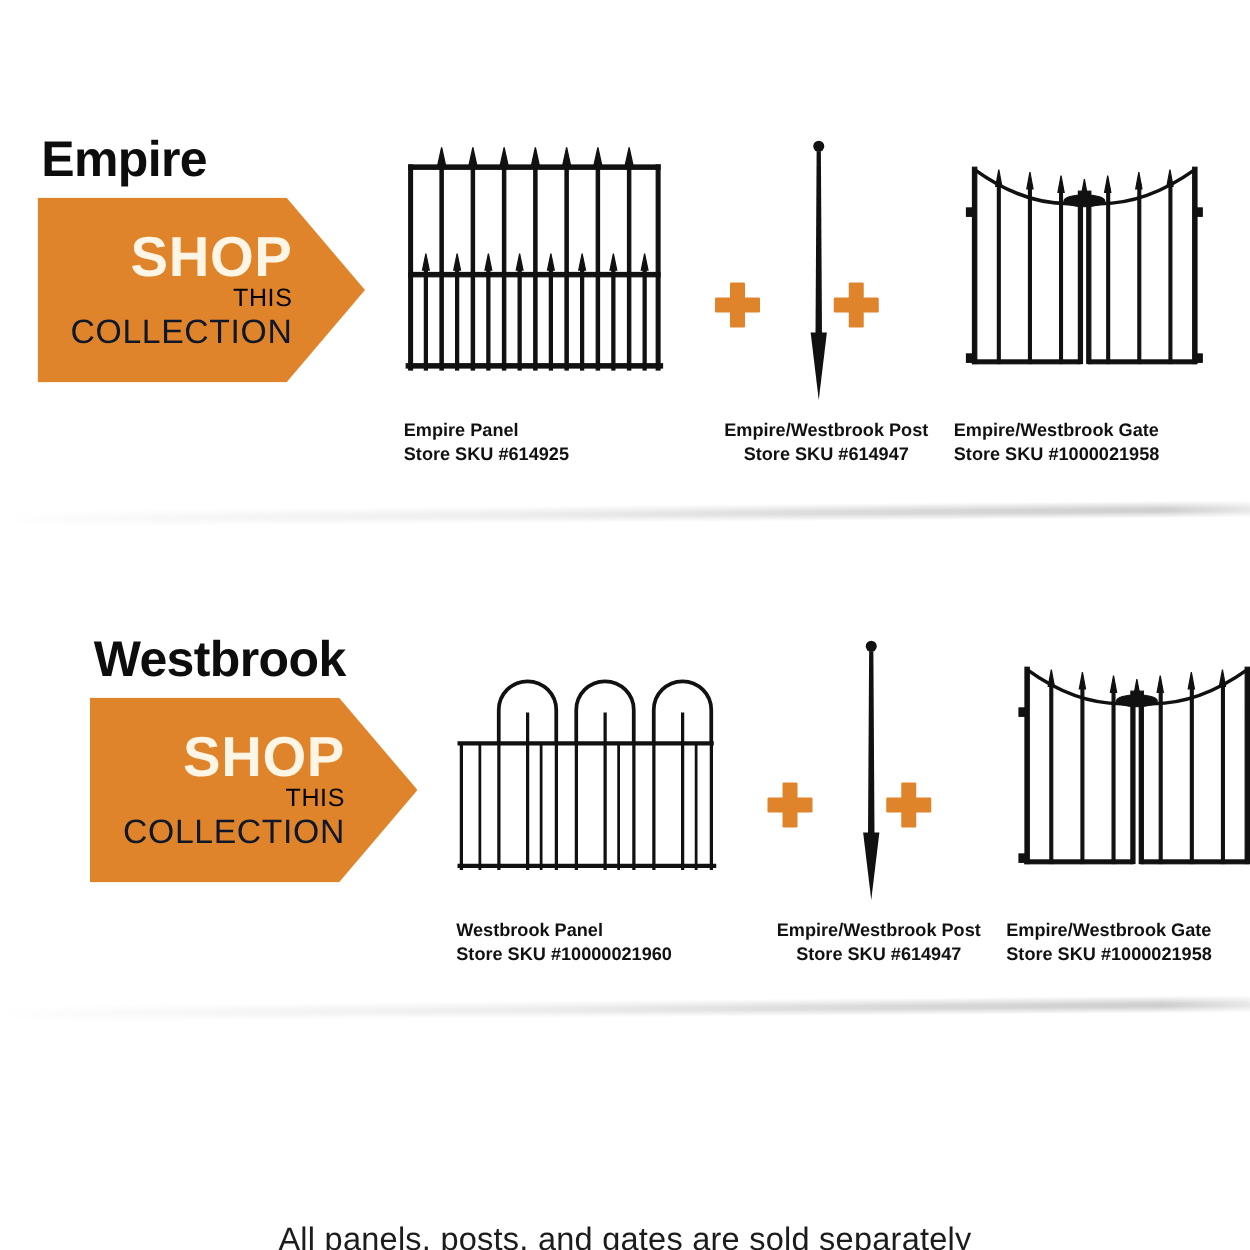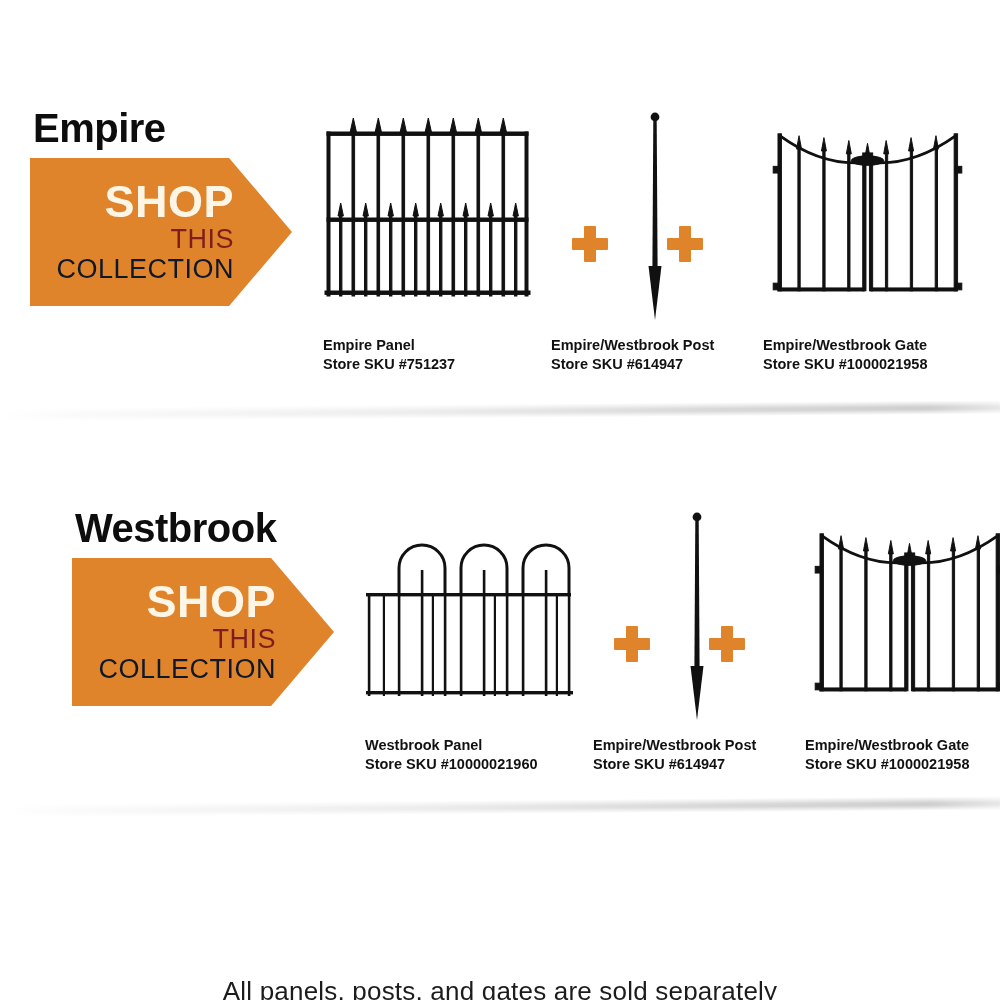--- a/index.html
+++ b/index.html
@@ -65,22 +65,22 @@
     cursor: pointer;
   }
   .shop-arrow .shop-main {
     font-size: 45px;
     font-weight: bold;
     color: #fdf6e6;
     line-height: 0.98;
     letter-spacing: 0.5px;
   }
   .shop-arrow .shop-sub1 {
-    font-size: 27px;
-    color: #7f1d1d;
+    font-size: 20px;
+    color: #000000;
     line-height: 1.12;
     letter-spacing: 0.5px;
   }
   .shop-arrow .shop-sub2 {
     font-size: 27px;
     color: #0f172a;
     line-height: 1.12;
     letter-spacing: 0.5px;
   }
 
@@ -112,21 +112,21 @@
     top: 228px;
     width: 220px;
     font-size: 14.5px;
     font-weight: bold;
     line-height: 1.32;
     color: #111111;
     white-space: nowrap;
   }
 
   .product-panel { left: 0; }
-  .product-post  { left: 228px; }
+  .product-post  { left: 228px; text-align: center; }
   .product-gate  { left: 440px; }
 
   
   .plus {
     position: absolute;
     top: 118px;
     width: 36px;
     height: 36px;
   }
   .plus::before, .plus::after {
@@ -232,21 +232,21 @@
               <rect x="210" y="24" width="3" height="164"></rect>
 
               <rect x="12" y="24" width="201" height="3.4"></rect>
               <rect x="12" y="110" width="201" height="3.4"></rect>
               <rect x="10" y="183" width="205" height="3.4"></rect>
             </g>
           </svg>
         </div>
         <div class="product-caption">
           <div>Empire Panel</div>
-          <div>Store SKU #751237</div>
+          <div>Store SKU #614925</div>
         </div>
       </div>
 
       <div class="plus plus-1"></div>
 
       <div class="product product-post">
         <div class="product-art">
           <svg viewBox="0 0 225 222" xmlns="http://www.w3.org/2000/svg">
             <g fill="#111">
               <circle cx="112" cy="9" r="4.4"></circle>

